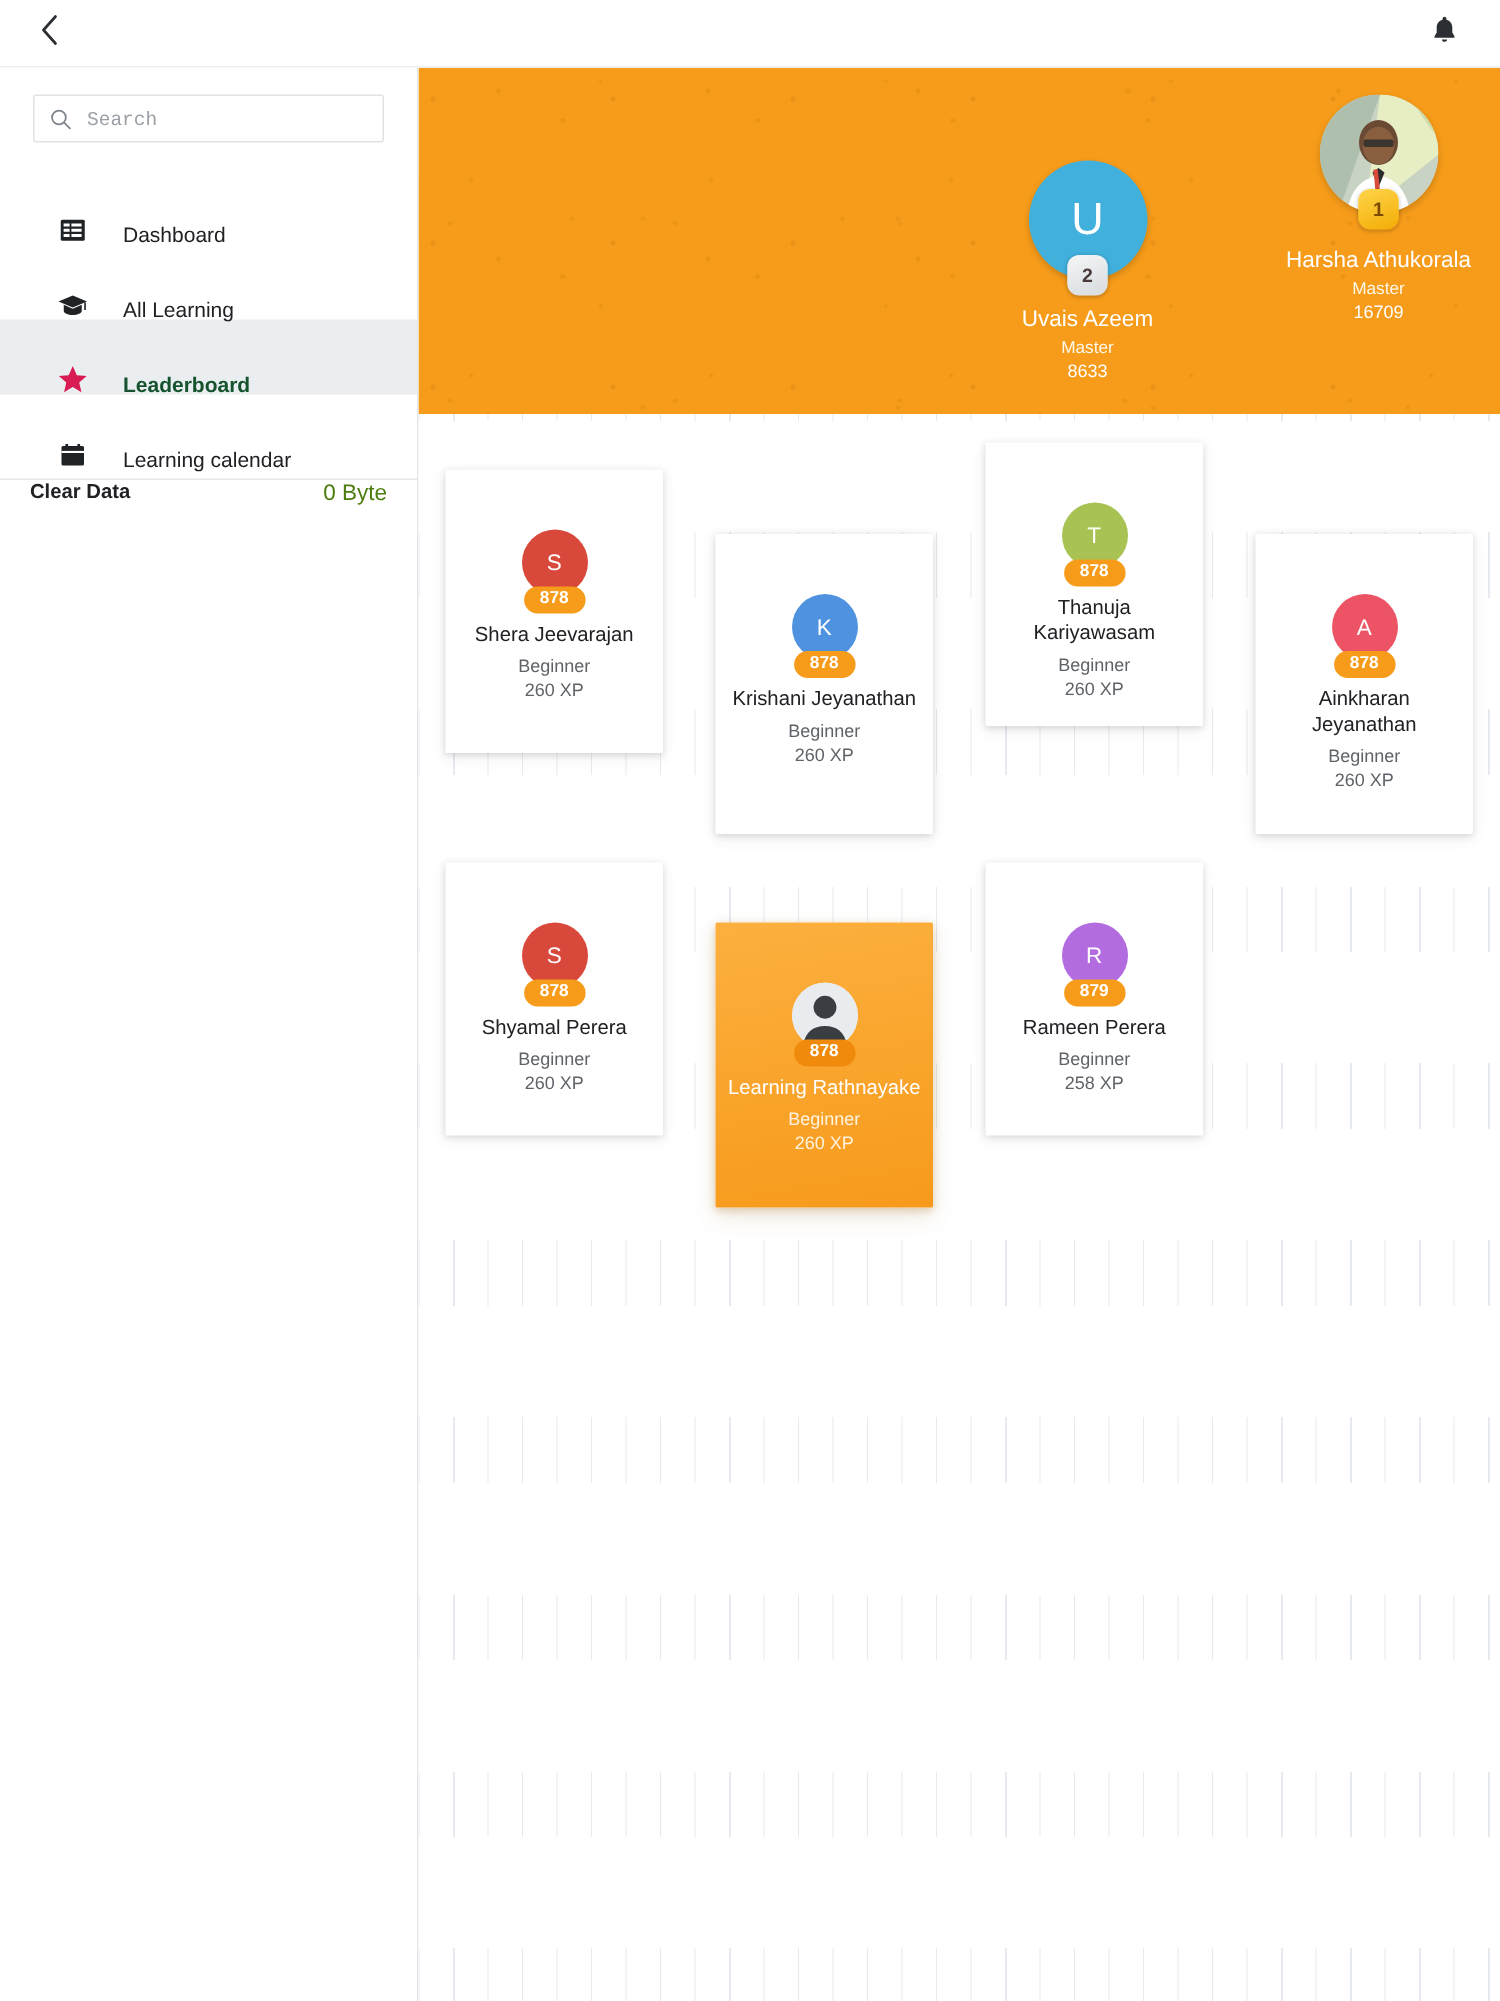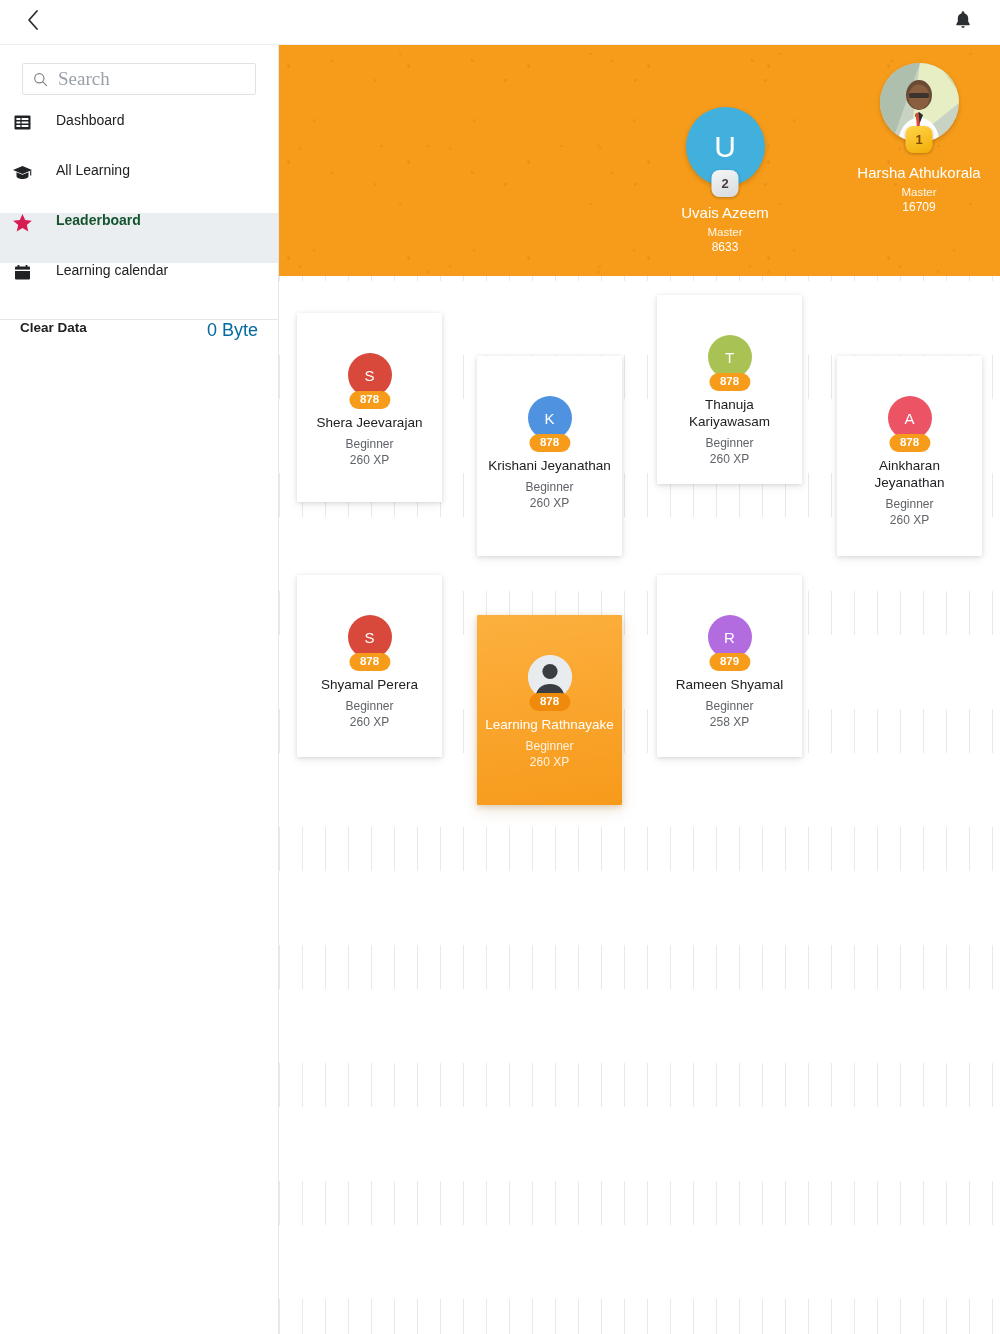--- a/index.html
+++ b/index.html
@@ -38,47 +38,47 @@
     padding-top: 18px;
     position: relative;
   }
   .search-wrap { padding: 0 22px; margin-bottom: 18px; }
   .search-box {
     height: 32px; border: 1px solid #e0e3e6; border-radius: 2px;
     display: flex; align-items: center; padding: 0 10px; background: #fff;
   }
   .search-box .sicon { margin-right: 10px; display: flex; }
   .search-box input {
-    border: none; outline: none; font-size: 19px; color: #0f172a;
-    font-family: Liberation Serif, serif; width: 100%;
+    border: none; outline: none; font-size: 13px; color: #0f172a;
+    font-family: Liberation Mono, monospace; width: 100%;
     background: transparent;
   }
   .search-box input::placeholder { color: #9aa0a6; }
 
   .nav-item {
-    height: 50px; display: flex; align-items: flex-start;
-    padding-left: 6px; cursor: pointer;
+    height: 50px; display: flex; align-items: flex-end;
+    padding-left: 32px; cursor: pointer;
     font-size: 14px; color: #202124;
   }
   .nav-item .nicon {
     width: 32px; flex: 0 0 32px; display: flex; align-items: center; justify-content: center;
     margin-right: 18px;
   }
   .nav-item.active { background: #eaeef1; }
   .nav-item.active .nav-label { color: #14532d; font-weight: 600; }
   .nav-label { line-height: 1; }
 
   .divider { height: 1px; background: #e3e7ea; margin: 6px 0 0 0; }
 
   .util-row {
     height: 42px; display: flex; align-items: flex-start; justify-content: space-between;
     padding: 0 20px 0 20px; font-size: 13.5px; color: #202124; font-weight: 600;
     cursor: pointer;
   }
-  .util-row .meta { color: #0369a1; font-weight: 400; font-size: 18px; }
+  .util-row .meta { color: #4d7c0f; font-weight: 400; font-size: 15px; }
   .util-row.logout { margin-top: 6px; }
 
   
   .main {
     flex: 1 1 auto; position: relative;
     background-color: #ffffff;
     background-image:
       repeating-linear-gradient(to right, rgba(207,216,226,0.55) 0 1px, transparent 1px 46px);
     background-size: 46px 100%;
     overflow: hidden;
@@ -383,21 +383,21 @@
           <div class="c-name">Learning Rathnayake</div>
           <div class="c-level">Beginner</div>
           <div class="c-xp">260 XP</div>
         </div>
 
         <div class="lcard" style="left:378px; top:299px; height:182px;">
           <div class="card-av-wrap">
             <div class="card-avatar" style="background:#b36be0">R</div>
             <div class="xp-badge">879</div>
           </div>
-          <div class="c-name">Rameen Shyamal</div>
+          <div class="c-name">Rameen Perera</div>
           <div class="c-level">Beginner</div>
           <div class="c-xp">258 XP</div>
         </div>
 
       </div>
     </div>
   </div>
 </div>
 
 </body></html>

